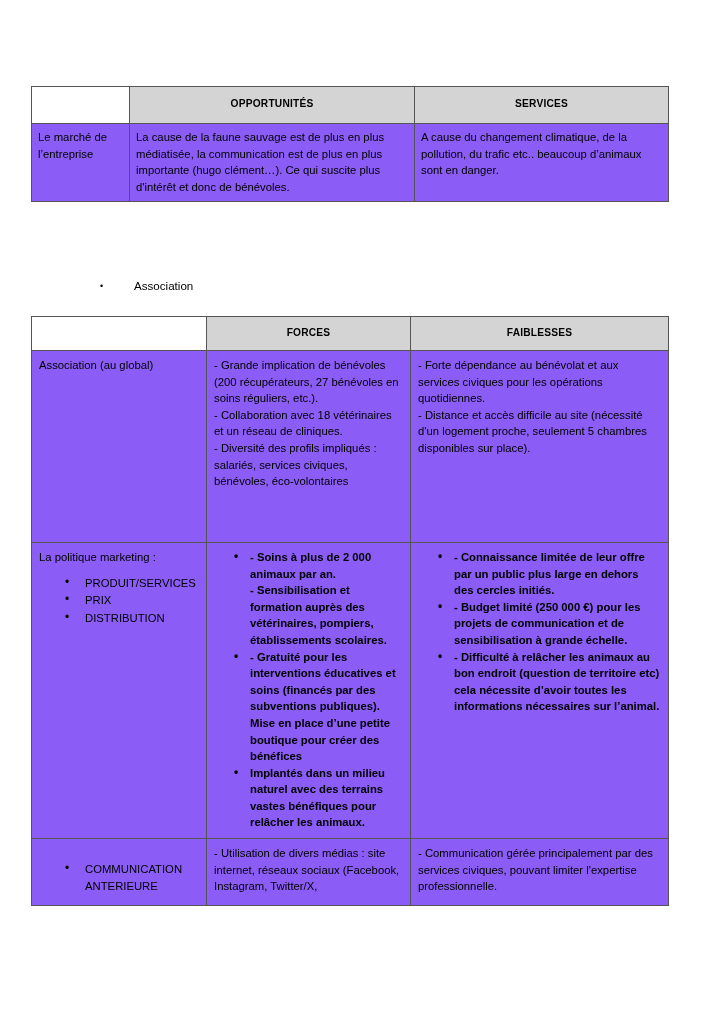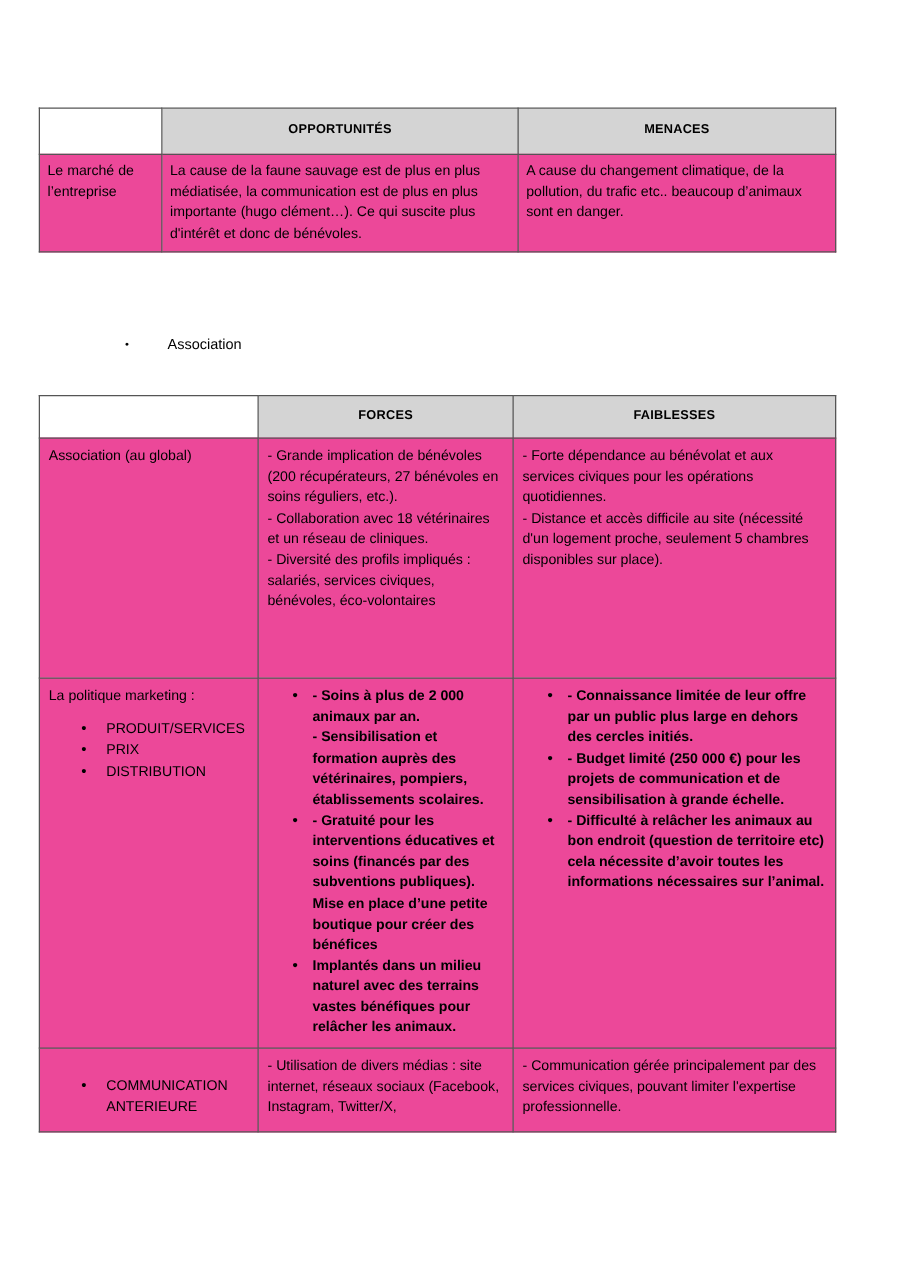--- a/index.html
+++ b/index.html
@@ -31,21 +31,21 @@
     font-size: 11.3px;
     line-height: 1.47;
   }
   table.swot td,
   table.swot th {
     border: 1px solid #555555;
     vertical-align: top;
     padding: 4px 5px 5px 5px;
     font-weight: normal;
     text-align: left;
-    background: #ec4899;
+    background: #8b5cf6;
   }
   table.swot th.hdr {
     background: #d4d4d4;
     text-align: center;
     font-weight: bold;
     font-size: 10.2px;
     letter-spacing: 0.2px;
     padding-top: 9px;
     padding-bottom: 9px;
   }
@@ -59,21 +59,21 @@
     top: 86px;
     width: 637px;
   }
   #table-market td { padding: 5px 6px 6px 6px; }
   #table-market th.hdr { padding-top: 10px; padding-bottom: 11px; }
 
   
   .section-bullet {
     position: absolute;
     left: 100px;
-    top: 268px;
+    top: 278px;
     font-size: 11.6px;
     line-height: 1.4;
     white-space: nowrap;
   }
   .section-bullet .dot {
     display: inline-block;
     width: 34px;
     font-size: 9px;
     vertical-align: 1px;
   }
@@ -140,21 +140,21 @@
   <table class="swot" id="table-market">
     <colgroup>
       <col style="width:98px">
       <col style="width:285px">
       <col style="width:254px">
     </colgroup>
     <thead>
       <tr>
         <th class="hdr hdr-blank"></th>
         <th class="hdr">OPPORTUNITÉS</th>
-        <th class="hdr">MENACES</th>
+        <th class="hdr">SERVICES</th>
       </tr>
     </thead>
     <tbody>
       <tr>
         <td>Le marché de l’entreprise</td>
         <td>La cause de la faune sauvage est de plus en plus médiatisée, la communication est de plus en plus importante (hugo clément…). Ce qui suscite plus d'intérêt et donc de bénévoles.</td>
         <td>A cause du changement climatique, de la pollution, du trafic etc.. beaucoup d’animaux sont en danger.</td>
       </tr>
     </tbody>
   </table>

